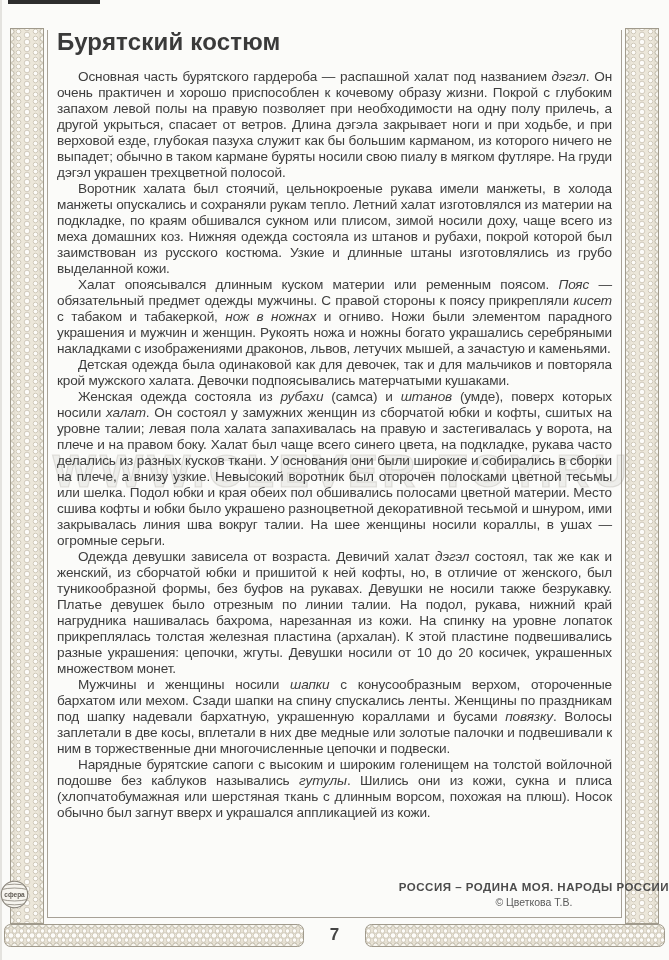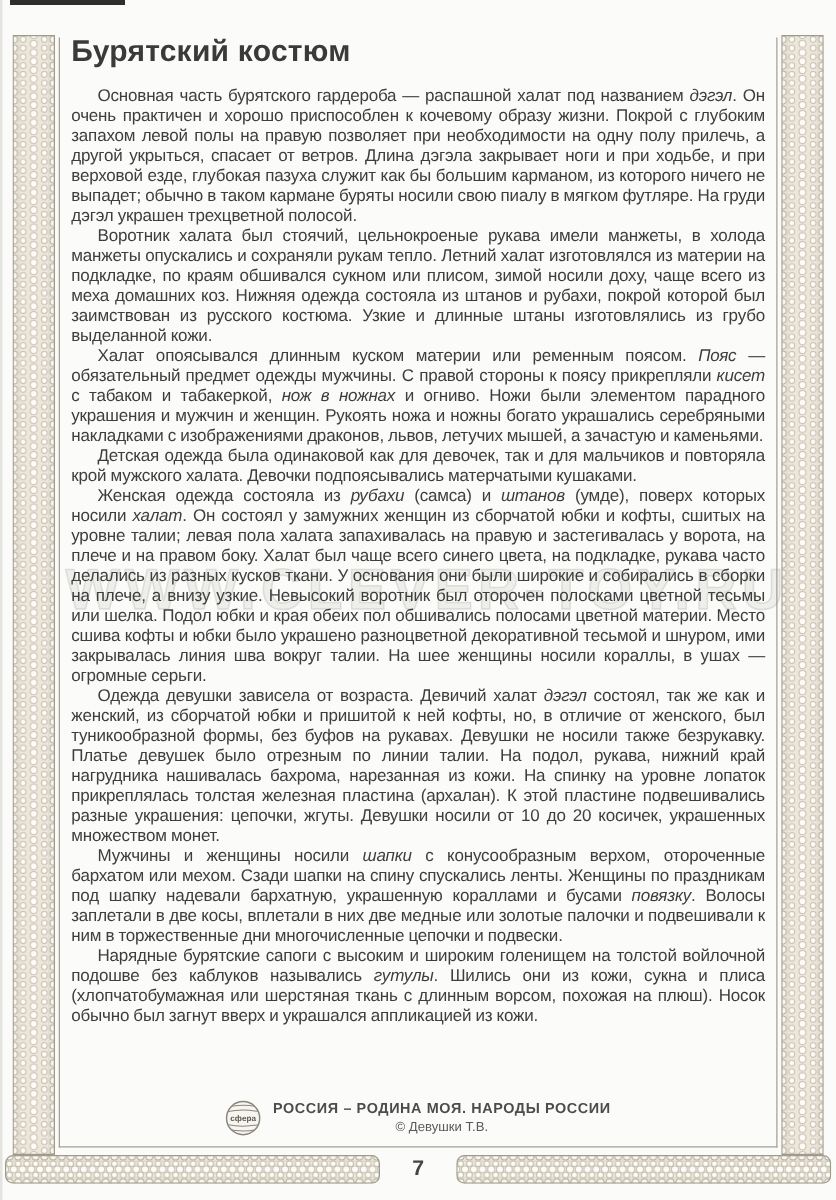--- a/index.html
+++ b/index.html
@@ -29,21 +29,21 @@
   .body i{font-style:italic;}
   .watermark{
     position:absolute;left:14px;right:0;top:444px;text-align:center;white-space:nowrap;
     font-size:46px;font-weight:bold;letter-spacing:4px;
     color:rgba(150,146,136,0.12);
     -webkit-text-stroke:1.2px rgba(140,136,126,0.22);
     pointer-events:none;
   }
   .footer{
     position:absolute;left:0;right:0;top:880px;
-    display:flex;justify-content:center;align-items:center;gap:9px;
+    display:flex;justify-content:space-between;align-items:center;gap:9px;
   }
   .footer-text{text-align:center;}
   .series{font-size:11.5px;font-weight:bold;letter-spacing:0.5px;color:#4c4c4c;}
   .copyright{font-size:10.5px;color:#5a5a5a;margin-top:3px;}
   .pagenum{
     position:absolute;top:924px;left:303px;width:63px;height:23px;
     line-height:22px;text-align:center;font-size:17px;font-weight:bold;color:#454545;
   }
 </style>
 </head>
@@ -135,19 +135,19 @@
         <path d="M0,6 Q14,2 28,6"></path>
         <path d="M0,9.5 Q14,6 28,9.5"></path>
         <path d="M0,18.5 Q14,22 28,18.5"></path>
         <path d="M0,22 Q14,26 28,22"></path>
         <path d="M0,25 Q14,29 28,25"></path>
       </g>
       <text x="14" y="16.3" text-anchor="middle" font-size="6.3" font-weight="bold" font-family="Liberation Sans, sans-serif" fill="#5f5a52">сфера</text>
     </svg>
     <div class="footer-text">
       <div class="series">РОССИЯ – РОДИНА МОЯ. НАРОДЫ РОССИИ</div>
-      <div class="copyright">© Девушки Т.В.</div>
+      <div class="copyright">© Цветкова Т.В.</div>
     </div>
   </div>
 
   <div class="pagenum">7</div>
 
 </div>
 
 </body></html>

